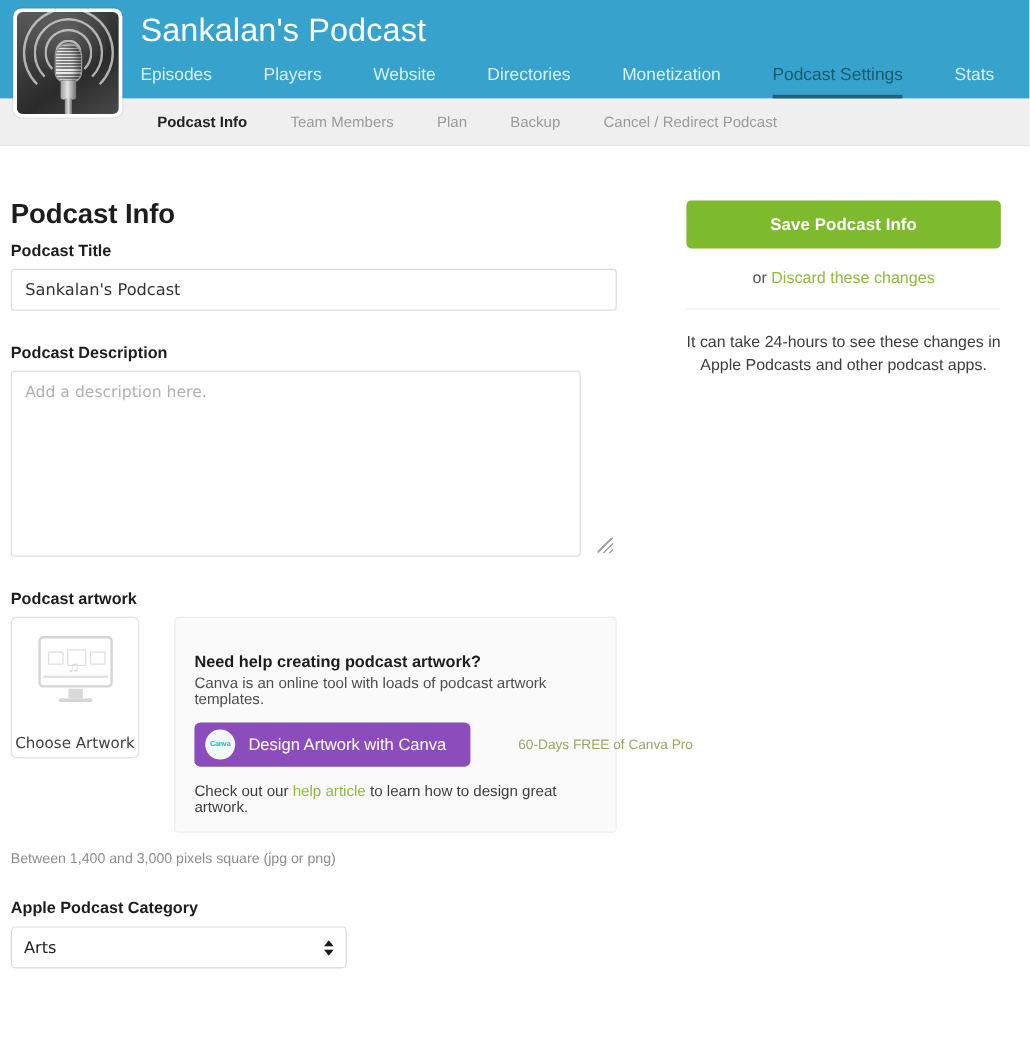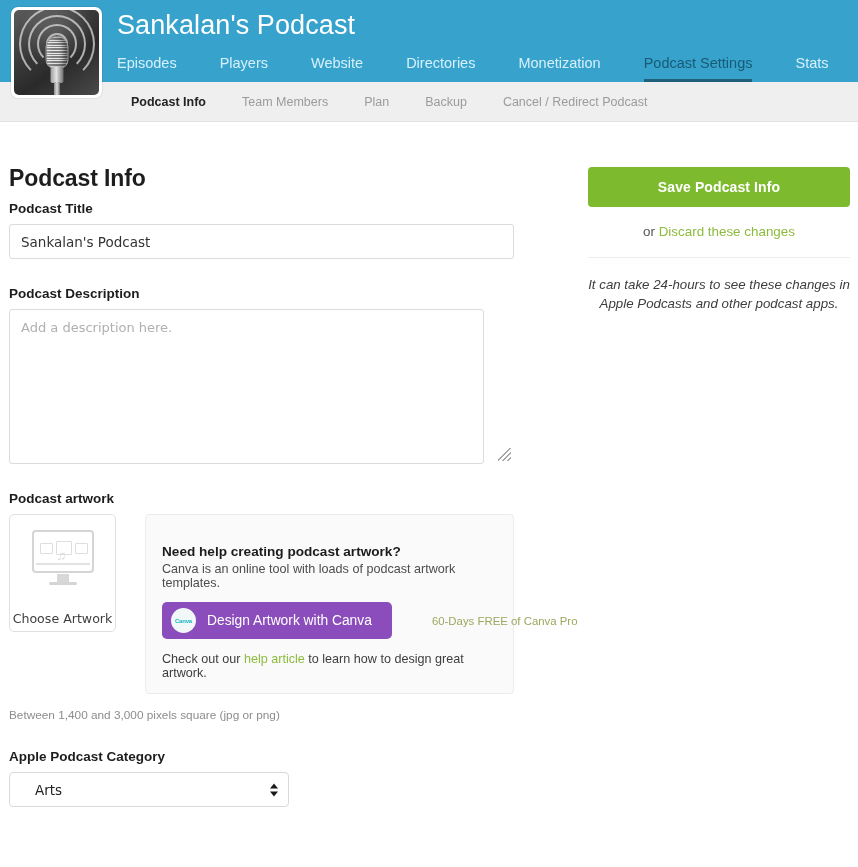--- a/index.html
+++ b/index.html
@@ -139,21 +139,21 @@
     background: #fff;
     height: 745px;
   }
   .col-left {
     position: absolute;
     left: 9px; top: 43px;
     width: 505px;
   }
   .col-right {
     position: absolute;
-    left: 588px; top: 45px;
+    left: 572px; top: 45px;
     width: 262px;
     text-align: center;
   }
 
   h1.page-title {
     font-size: 23px;
     color: #1d1d1d;
     font-weight: bold;
     margin: 0 0 9px 0;
     letter-spacing: -0.1px;
@@ -322,21 +322,21 @@
   
   .select-wrap { position: relative; width: 280px; }
   .select-box {
     width: 280px; height: 35px;
     border: 1px solid #d9d9d9;
     border-radius: 4px;
     background: #fff;
     font-size: 13.5px;
     color: #222;
     font-family: "DejaVu Sans", sans-serif;
-    padding: 0 25px;
+    padding: 0 10px;
     display: flex;
     align-items: center;
     cursor: pointer;
   }
   .select-arrows {
     position: absolute;
     right: 11px; top: 50%;
     transform: translateY(-50%);
     display: flex; flex-direction: column;
     gap: 3px;
@@ -373,21 +373,20 @@
     width: 262px;
     height: 1px;
     background: #ececec;
     margin: 18px 0 0 0;
   }
   .info-note {
     margin-top: 17px;
     font-size: 13.3px;
     color: #3d3d3d;
     line-height: 19px;
-    font-style: italic;
   }
 </style>
 </head>
 <body>
 
 <div class="header">
 
   <div class="podcast-thumb">
     <div class="podcast-thumb-art">
       <div class="wave w4"></div>

